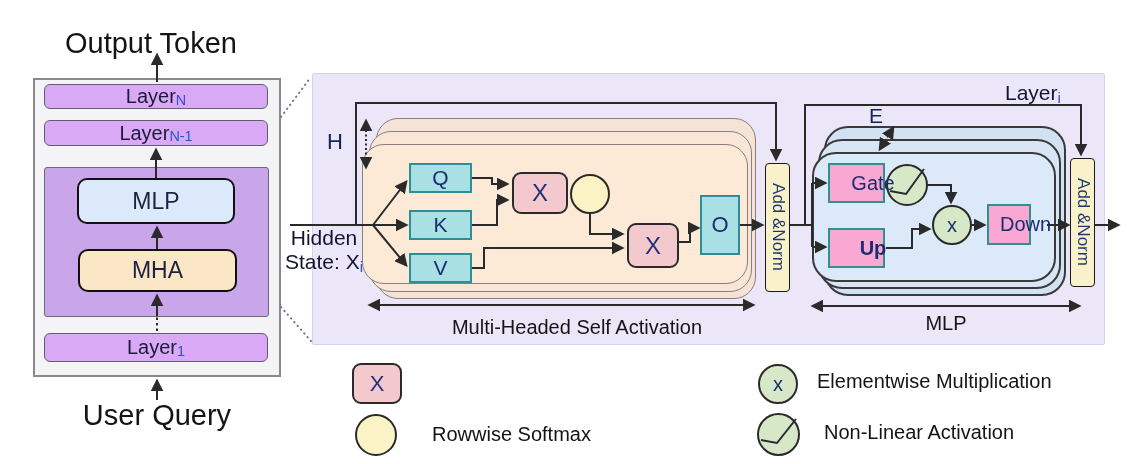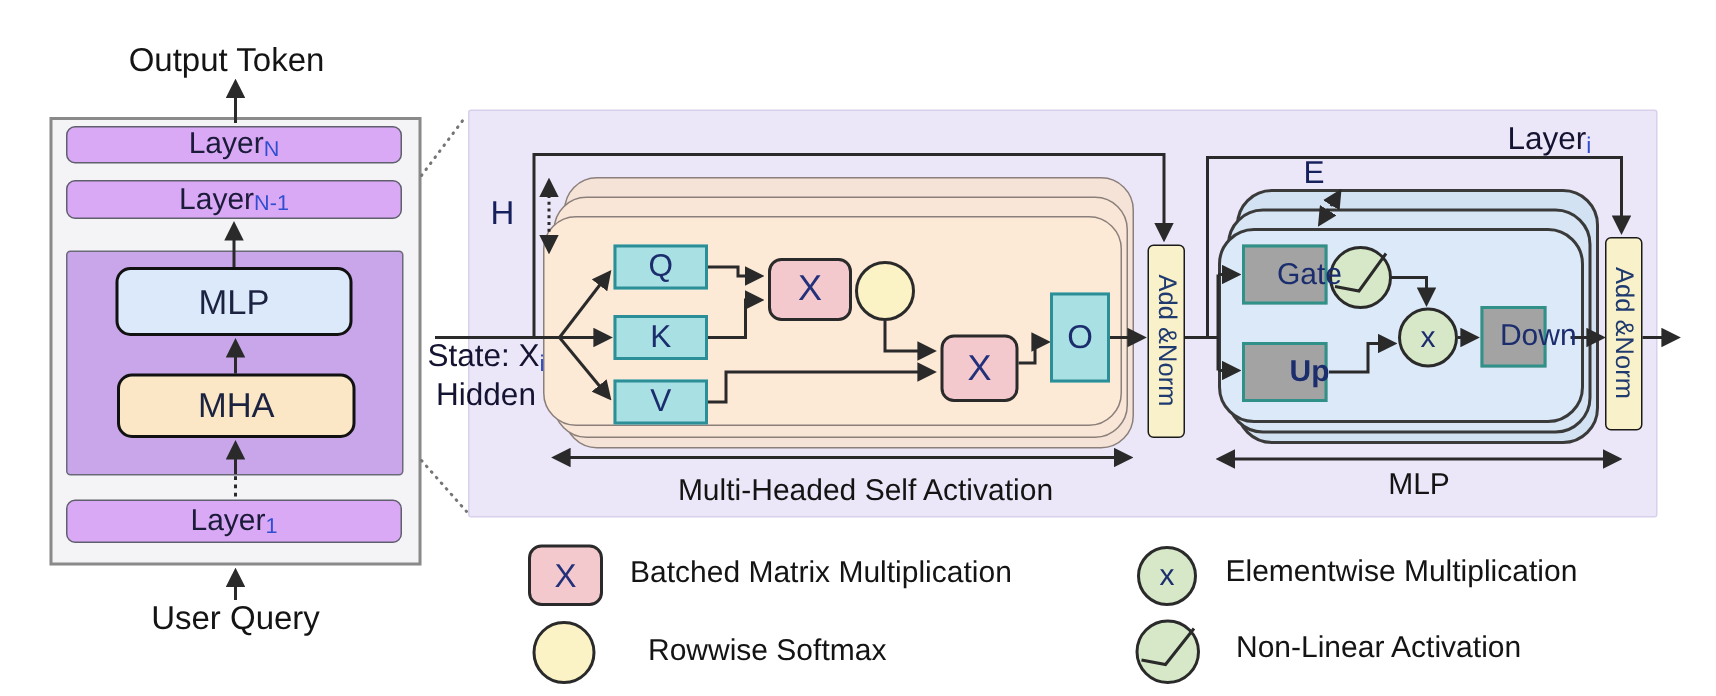--- a/index.html
+++ b/index.html
@@ -1,33 +1,33 @@
 <!DOCTYPE html>
 <html><head>
 <meta charset="utf-8">
 <style>
   html,body{margin:0;padding:0;background:#ffffff;}
   .stage{position:relative;width:1144px;height:464px;background:#ffffff;overflow:hidden;
          font-family:"Liberation Sans",sans-serif;color:#1c2340;}
   .abs{position:absolute;box-sizing:border-box;}
   .z1{z-index:1}.z2{z-index:2}.z3{z-index:3}.z4{z-index:4}.z5{z-index:5}
   .center{display:flex;align-items:center;justify-content:center;}
-  .lbl{font-size:22px;color:#141414;white-space:nowrap;}
+  .lbl{font-size:29px;color:#141414;white-space:nowrap;}
   .sub{font-size:0.72em;position:relative;top:0.22em;color:#2f4fd0;}
   
   .outerbox{background:#f4f4f6;border:2px solid #8a8a8a;}
   .pill{background:#daa9f5;border:1.5px solid #5f5f6e;border-radius:6px;font-size:20px;color:#1b1b3a;}
   .innerbox{background:#c9a5ea;border:1.5px solid #6a6a78;border-radius:3px;}
   .bigmod{border:2.5px solid #111;border-radius:10px;font-size:23px;color:#1c2340;}
   
   .panel{background:#ece7f8;border:1px solid #d8d0ec;border-radius:2px;}
   .stackA{border:1.5px solid #8a7f7a;border-radius:22px;}
   .stackM{border:2px solid #3a3a3a;border-radius:24px;}
   .teal{background:#a9e0e4;border:2px solid #2c8e96;font-size:21px;color:#1c2d6e;}
-  .tealg{background:#a3a3a3;border:2px solid #2f9188;font-size:20px;color:#1c2d6e;padding-left:33px;}
+  .tealg{background:#f9a8d4;border:2px solid #2f9188;font-size:20px;color:#1c2d6e;padding-left:33px;}
   .pinkX{background:#f4c9ce;border:2px solid #2a2a2a;border-radius:9px;font-size:24px;color:#23307a;}
   .cream{background:#fbf3c6;border:2px solid #2a2a2a;border-radius:50%;}
   .greenc{background:#d6e8c8;border:2px solid #2a2a2a;border-radius:50%;font-size:20px;color:#1c2d6e;}
   .annorm{background:#f9f1c9;border:1.5px solid #1a1a1a;border-radius:4px;}
   .vtext{font-size:17px;color:#1e3a6e;text-align:center;transform:rotate(90deg);
          transform-origin:center;white-space:nowrap;height:20px;line-height:20px;}
   .small20{font-size:20px;color:#141414;white-space:nowrap;}
   svg{position:absolute;left:0;top:0;}
 </style>
 </head>
@@ -129,22 +129,22 @@
       <line x1="813" y1="306" x2="1079" y2="306" marker-start="url(#ah)" marker-end="url(#ah)"></line>
       <line x1="366" y1="121" x2="366" y2="167" stroke-dasharray="2,2.5" marker-start="url(#ah)" marker-end="url(#ah)"></line>
       <line x1="893" y1="128" x2="880" y2="149" stroke-dasharray="2,2.5" marker-start="url(#ah)" marker-end="url(#ah)"></line>
 
       <circle cx="907" cy="185" r="20" fill="#d6e8c8"></circle>
       <path d="M890,191 L906,194 L924,169"></path>
     </g>
   </svg>
 
   <div class="abs z5" style="left:268px;top:226px;width:112px;text-align:center;font-size:21px;line-height:24px;color:#141432;">
+    <div>Hidden</div>
     <div><span>State: X</span><span class="sub">i</span></div>
-    <div>Hidden</div>
   </div>
 
   <div class="abs z5" style="left:327px;top:129px;font-size:22px;color:#16205c;">H</div>
   <div class="abs z5" style="left:869px;top:104px;font-size:21px;color:#16205c;">E</div>
 
   <div class="abs z5" style="left:1005px;top:81px;font-size:21px;color:#141432;">
     <span>Layer</span><span class="sub">i</span>
   </div>
 
   <div class="abs teal center z4" style="left:409px;top:163px;width:63px;height:30px;">
@@ -191,21 +191,20 @@
 
   <div class="abs annorm z4" style="left:1070px;top:158px;width:25px;height:129px;"></div>
   <div class="abs vtext z5" style="left:1018px;top:212px;width:129px;">Add &amp;Norm</div>
 
   <div class="abs small20 z5" style="left:397px;top:316px;width:360px;text-align:center;">Multi-Headed Self Activation</div>
   <div class="abs small20 z5" style="left:901px;top:312px;width:90px;text-align:center;">MLP</div>
 
   <div class="abs pinkX center z4" style="left:352px;top:363px;width:50px;height:41px;font-size:22px;">
       <span>X</span>
     </div>
-  <div class="abs small20 z5" style="left:420px;top:371px;">Batched Matrix Multiplication</div>
 
   <div class="abs cream z4" style="left:355px;top:414px;width:42px;height:42px;"></div>
   <div class="abs small20 z5" style="left:432px;top:423px;">Rowwise Softmax</div>
 
   <div class="abs greenc center z4" style="left:758px;top:364px;width:40px;height:40px;">
       <span>x</span>
     </div>
   <div class="abs small20 z5" style="left:817px;top:370px;">Elementwise Multiplication</div>
 
   <svg class="abs z4" style="left:756px;top:412px;" width="45" height="45" viewBox="0 0 45 45">

